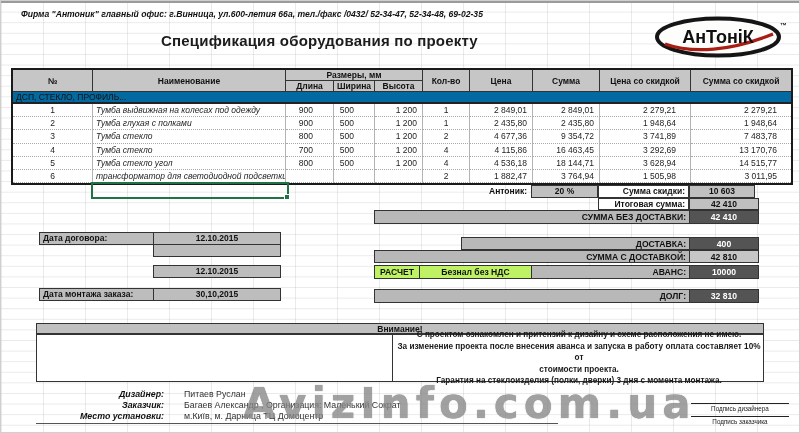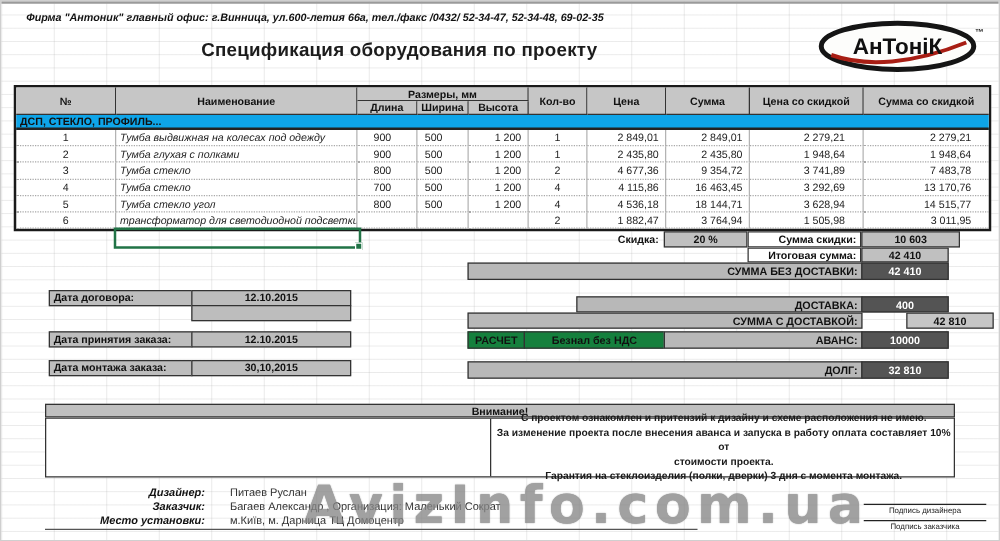--- a/index.html
+++ b/index.html
@@ -22,51 +22,51 @@
        border:2px solid #1a1a1a;font-size:8.5px;background:#fff;}
   .tbl > div{box-sizing:border-box;display:flex;align-items:center;white-space:nowrap;overflow:hidden;}
   .hc{background:#c6c6c6;font-weight:bold;justify-content:center;
       border-right:1px solid #333;border-bottom:1px solid #333;color:#111;}
   .h-num{grid-column:1;grid-row:1/3;} .h-name{grid-column:2;grid-row:1/3;}
   .h-dims{grid-column:3/6;grid-row:1;} .h-len{grid-column:3;grid-row:2;}
   .h-wid{grid-column:4;grid-row:2;} .h-hei{grid-column:5;grid-row:2;}
   .h-qty{grid-column:6;grid-row:1/3;} .h-price{grid-column:7;grid-row:1/3;}
   .h-sum{grid-column:8;grid-row:1/3;} .h-pd{grid-column:9;grid-row:1/3;}
   .h-sd{grid-column:10;grid-row:1/3;border-right:none;}
-  .sec{grid-column:1/11;grid-row:3;background:#0ea5e9;font-weight:bold;padding-left:3px;
+  .sec{grid-column:1/11;grid-row:3;background:#0369a1;font-weight:normal;padding-left:3px;
        border-bottom:2px solid #222;}
   .dc{border-right:1px solid #b3b3b3;border-bottom:1px dotted #a8a8a8;color:#1d1d1d;}
   .dc.last{border-right:none;}
   .ctr{justify-content:center;} .lt{justify-content:flex-start;padding-left:3px;font-style:italic;}
   .rt{justify-content:flex-end;}
   .pr8{padding-right:20px;} .pr5{padding-right:5px;} .pr14{padding-right:14px;}
 
   
   .tbl2{position:absolute;left:10px;top:184px;display:grid;
         grid-template-columns:80px 193px 48px 41px 48px 47px 63px 67px 91px 100px;
         grid-template-rows:12.5px 12.5px;font-size:8.5px;}
   .tbl2 > div{box-sizing:border-box;display:flex;align-items:center;white-space:nowrap;}
   .t2-lab{grid-column:6/8;grid-row:1;justify-content:flex-end;font-weight:bold;padding-right:4px;}
   .t2-pct{grid-column:8;grid-row:1;background:#c0c0c0;border:1px solid #333;font-weight:bold;justify-content:center;}
   .t2-slab{grid-column:9;grid-row:1;background:#fff;border:1px solid #333;font-weight:bold;justify-content:flex-end;padding-right:3px;}
-  .t2-sval{grid-column:10;grid-row:1;width:79px;background:#c0c0c0;border:1px solid #333;font-weight:bold;justify-content:center;}
+  .t2-sval{grid-column:10;grid-row:1;width:66px;background:#c0c0c0;border:1px solid #333;font-weight:bold;justify-content:center;}
   .t2-tlab{grid-column:9;grid-row:2;background:#fff;border:1px solid #333;font-weight:bold;justify-content:flex-end;padding-right:3px;}
   .t2-tval{grid-column:10;grid-row:2;width:70px;background:#c0c0c0;border:1px solid #333;font-weight:bold;justify-content:center;}
 
   .sel{position:absolute;left:90px;top:181px;width:194px;height:13px;border:2px solid #217346;z-index:10;background:transparent;}
   .sel::after{content:"";position:absolute;right:-3px;bottom:-3px;width:4px;height:4px;background:#217346;border:1px solid #fff;}
 
   
   .bar{position:absolute;height:14px;background:#b8b8b8;border:1px solid #333;box-sizing:border-box;
        display:flex;align-items:center;justify-content:flex-end;font-weight:bold;font-size:8.6px;padding-right:3px;}
   .val{position:absolute;width:70px;height:14px;border:1px solid #333;box-sizing:border-box;
        display:flex;align-items:center;justify-content:center;font-weight:bold;font-size:8.6px;}
   .val.dark{background:#545454;color:#fff;}
   .val.light{background:#c6c6c6;color:#111;}
-  .cellbox{position:absolute;height:14px;background:#15803d;border:1px solid #333;box-sizing:border-box;
+  .cellbox{position:absolute;height:14px;background:#bef264;border:1px solid #333;box-sizing:border-box;
        display:flex;align-items:center;justify-content:center;font-weight:bold;font-size:8.6px;}
 
   
   .dlabel{position:absolute;left:38px;width:115px;height:12.5px;background:#bdbdbd;border:1px solid #333;
           box-sizing:border-box;display:flex;align-items:center;padding-left:3px;font-weight:bold;font-size:8.5px;}
   .dval{position:absolute;left:152px;width:128px;height:12.5px;background:#bdbdbd;border:1px solid #333;
         box-sizing:border-box;display:flex;align-items:center;justify-content:center;font-weight:bold;font-size:8.5px;}
 
   
   .att-head{position:absolute;left:35px;top:322px;width:728px;height:11px;background:#c0c0c0;border:1px solid #333;
@@ -181,51 +181,50 @@
     <div class="dc rt pr8"></div>
     <div class="dc rt pr5"></div>
     <div class="dc ctr">2</div>
     <div class="dc rt pr5">1 882,47</div>
     <div class="dc rt pr5">3 764,94</div>
     <div class="dc rt pr14">1 505,98</div>
     <div class="dc rt pr14 last">3 011,95</div>
   </div>
 
   <div class="tbl2">
-    <div class="t2-lab">Скидка:</div>
+    <div class="t2-lab">Антоник:</div>
     <div class="t2-pct">20 %</div>
     <div class="t2-slab">Сумма скидки:</div>
     <div class="t2-sval">10 603</div>
     <div class="t2-tlab">Итоговая сумма:</div>
     <div class="t2-tval">42 410</div>
   </div>
 
   <div class="sel"></div>
 
   <div class="bar" style="left:373px;top:209px;width:316px;">СУММА БЕЗ ДОСТАВКИ:</div>
   <div class="val dark" style="left:688px;top:209px;">42 410</div>
 
   <div class="bar" style="left:460px;top:236px;width:229px;height:13px;">ДОСТАВКА:</div>
   <div class="val dark" style="left:688px;top:236px;height:13px;">400</div>
 
   <div class="bar" style="left:373px;top:249px;width:316px;height:13px;">СУММА С ДОСТАВКОЙ:</div>
-  <div class="val light" style="left:724px;top:249px;height:13px;">42 810</div>
+  <div class="val light" style="left:688px;top:249px;height:13px;">42 810</div>
 
   <div class="cellbox" style="left:373px;top:264px;width:46px;">РАСЧЕТ</div>
   <div class="cellbox" style="left:418px;top:264px;width:113px;">Безнал без НДС</div>
   <div class="bar" style="left:530px;top:264px;width:159px;">АВАНС:</div>
   <div class="val dark" style="left:688px;top:264px;">10000</div>
 
   <div class="bar" style="left:373px;top:288px;width:316px;">ДОЛГ:</div>
   <div class="val dark" style="left:688px;top:288px;">32 810</div>
 
   <div class="dlabel" style="top:231px;">Дата договора:</div>
   <div class="dval" style="top:231px;">12.10.2015</div>
   <div class="dval" style="top:243px;"></div>
-  <div class="dlabel" style="top:264px;">Дата принятия заказа:</div>
   <div class="dval" style="top:264px;">12.10.2015</div>
   <div class="dlabel" style="top:287px;">Дата монтажа заказа:</div>
   <div class="dval" style="top:287px;">30,10,2015</div>
 
   <div class="att-head">Внимание!</div>
   <div class="att-box">
     <div class="att-right">
       <div>С проектом ознакомлен и притензий к дизайну и схеме расположения не имею.</div>
       <div>За изменение проекта после внесения аванса и запуска в работу оплата составляет 10% от</div>
       <div>стоимости проекта.</div>

